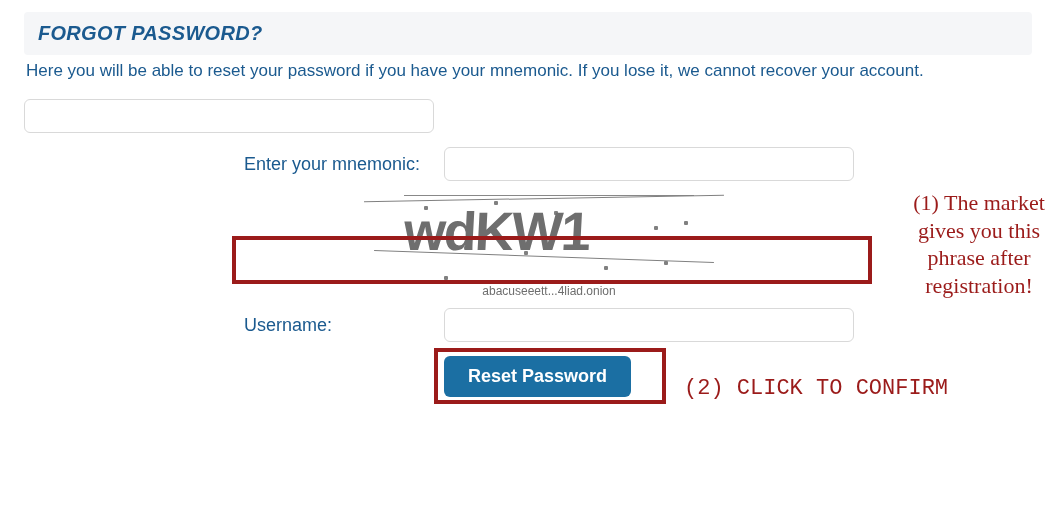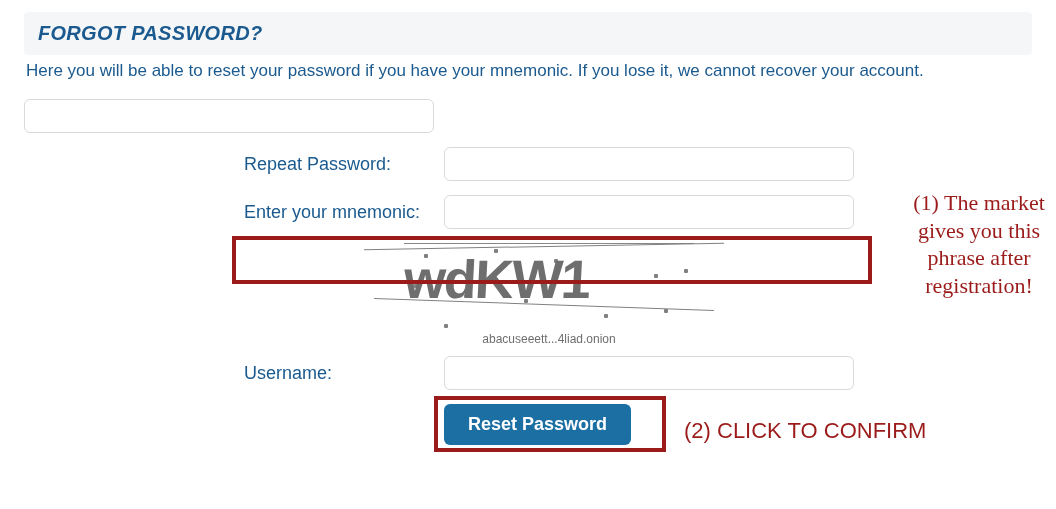--- a/index.html
+++ b/index.html
@@ -134,22 +134,22 @@
       left: 410px;
       top: -8px;
       width: 232px;
       height: 56px;
       border: 4px solid #9b1b1a;
       pointer-events: none;
     }
     .annotation-bottom {
       position: absolute;
       left: 660px;
-      top: 14px;
-      font-family: Liberation Sans, sans-serif;
+      top: 20px;
+      font-family: Liberation Mono, monospace;
       color: #9b1b1a;
       font-size: 22px;
       white-space: nowrap;
     }
   </style>
 </head>
 <body>
 
 <div class="header-bar">
   <h1>FORGOT PASSWORD?</h1>
@@ -157,24 +157,20 @@
 
 <p class="subtext">Here you will be able to reset your password if you have your mnemonic. If you lose it, we cannot recover your account.</p>
 
 <div class="form-area">
 
   <div class="form-row">
     <input class="form-input" type="text" style="">
   </div>
 
 
-  <div class="form-row">
-    <label class="form-label">Repeat Password:</label>
-    <input class="form-input" type="password" style="">
-  </div>
 
   <div class="form-row">
     <label class="form-label">Enter your mnemonic:</label>
     <input class="form-input" type="text" style="">
   </div>
 
   <div class="mnemonic-box"></div>
 
   <div class="annotation-right">(1) The market gives you this phrase after registration!</div>
 

